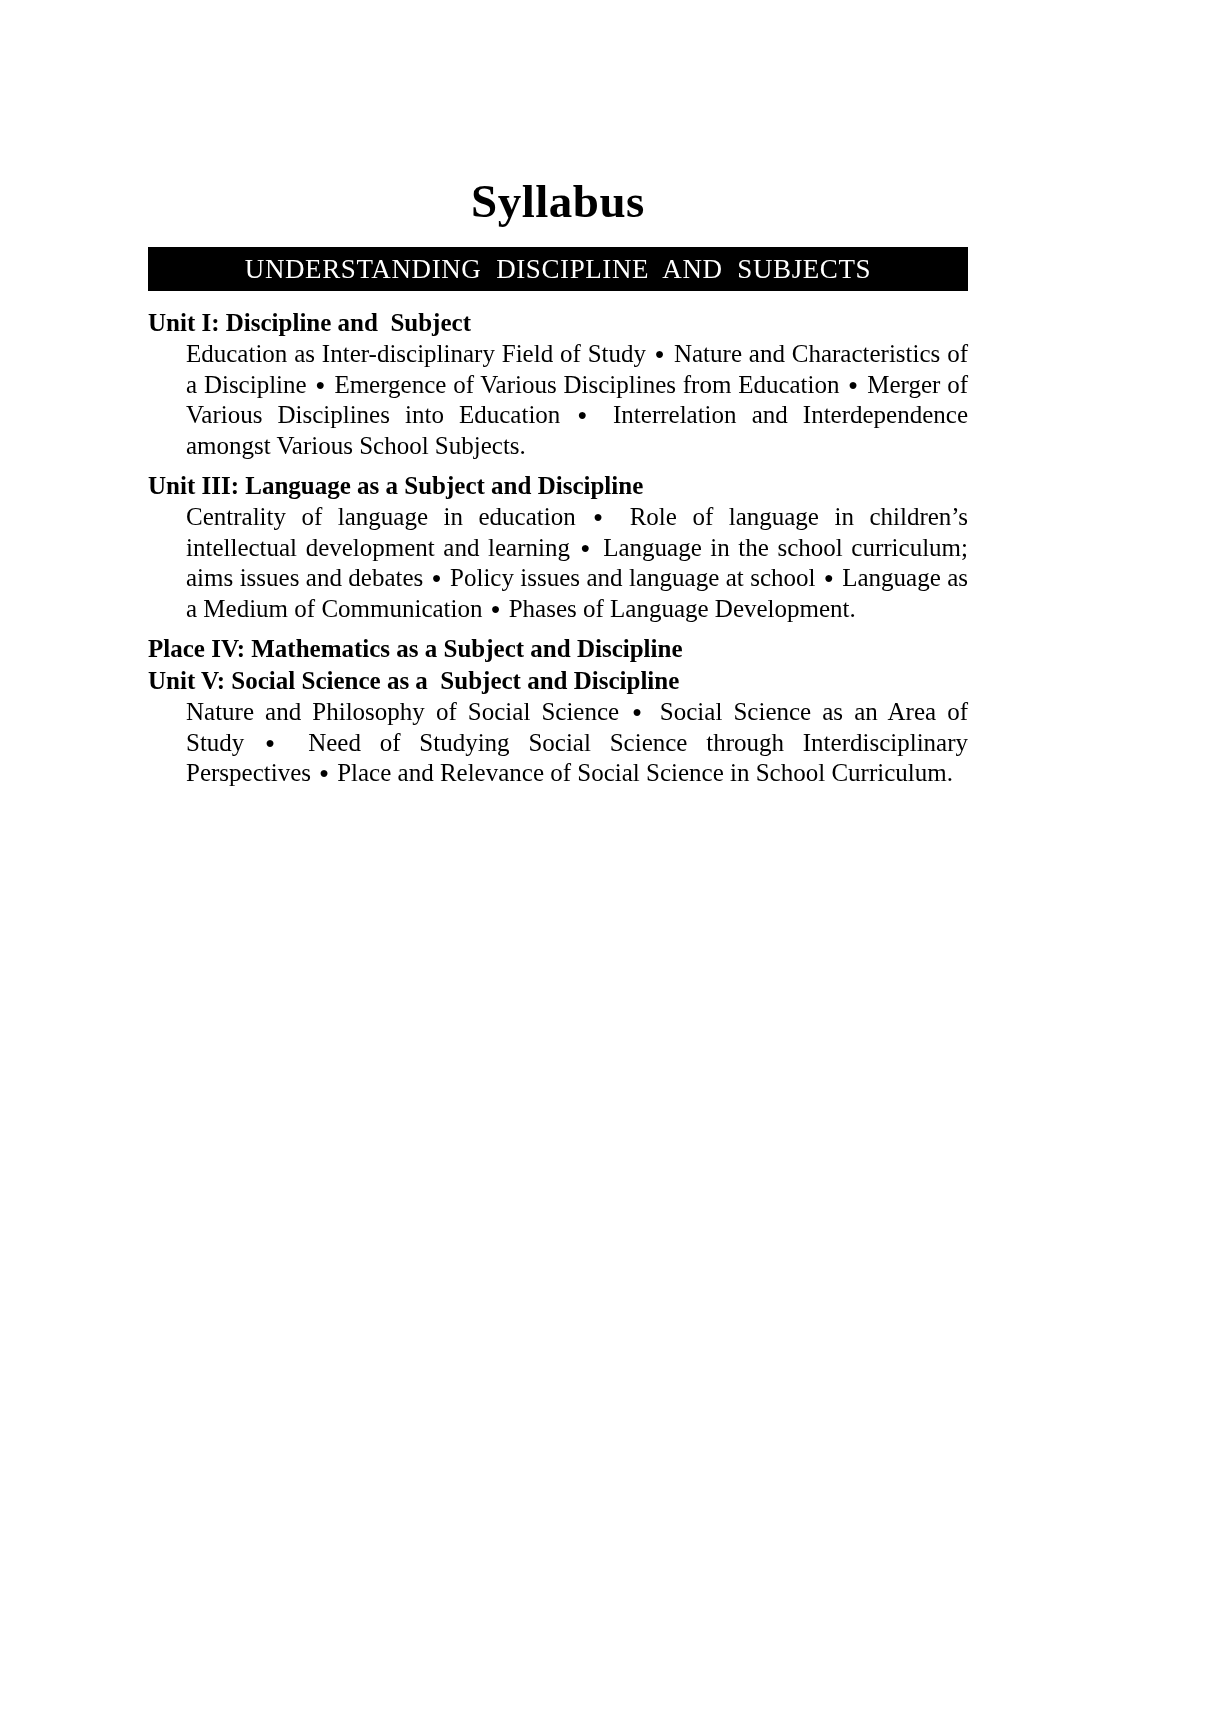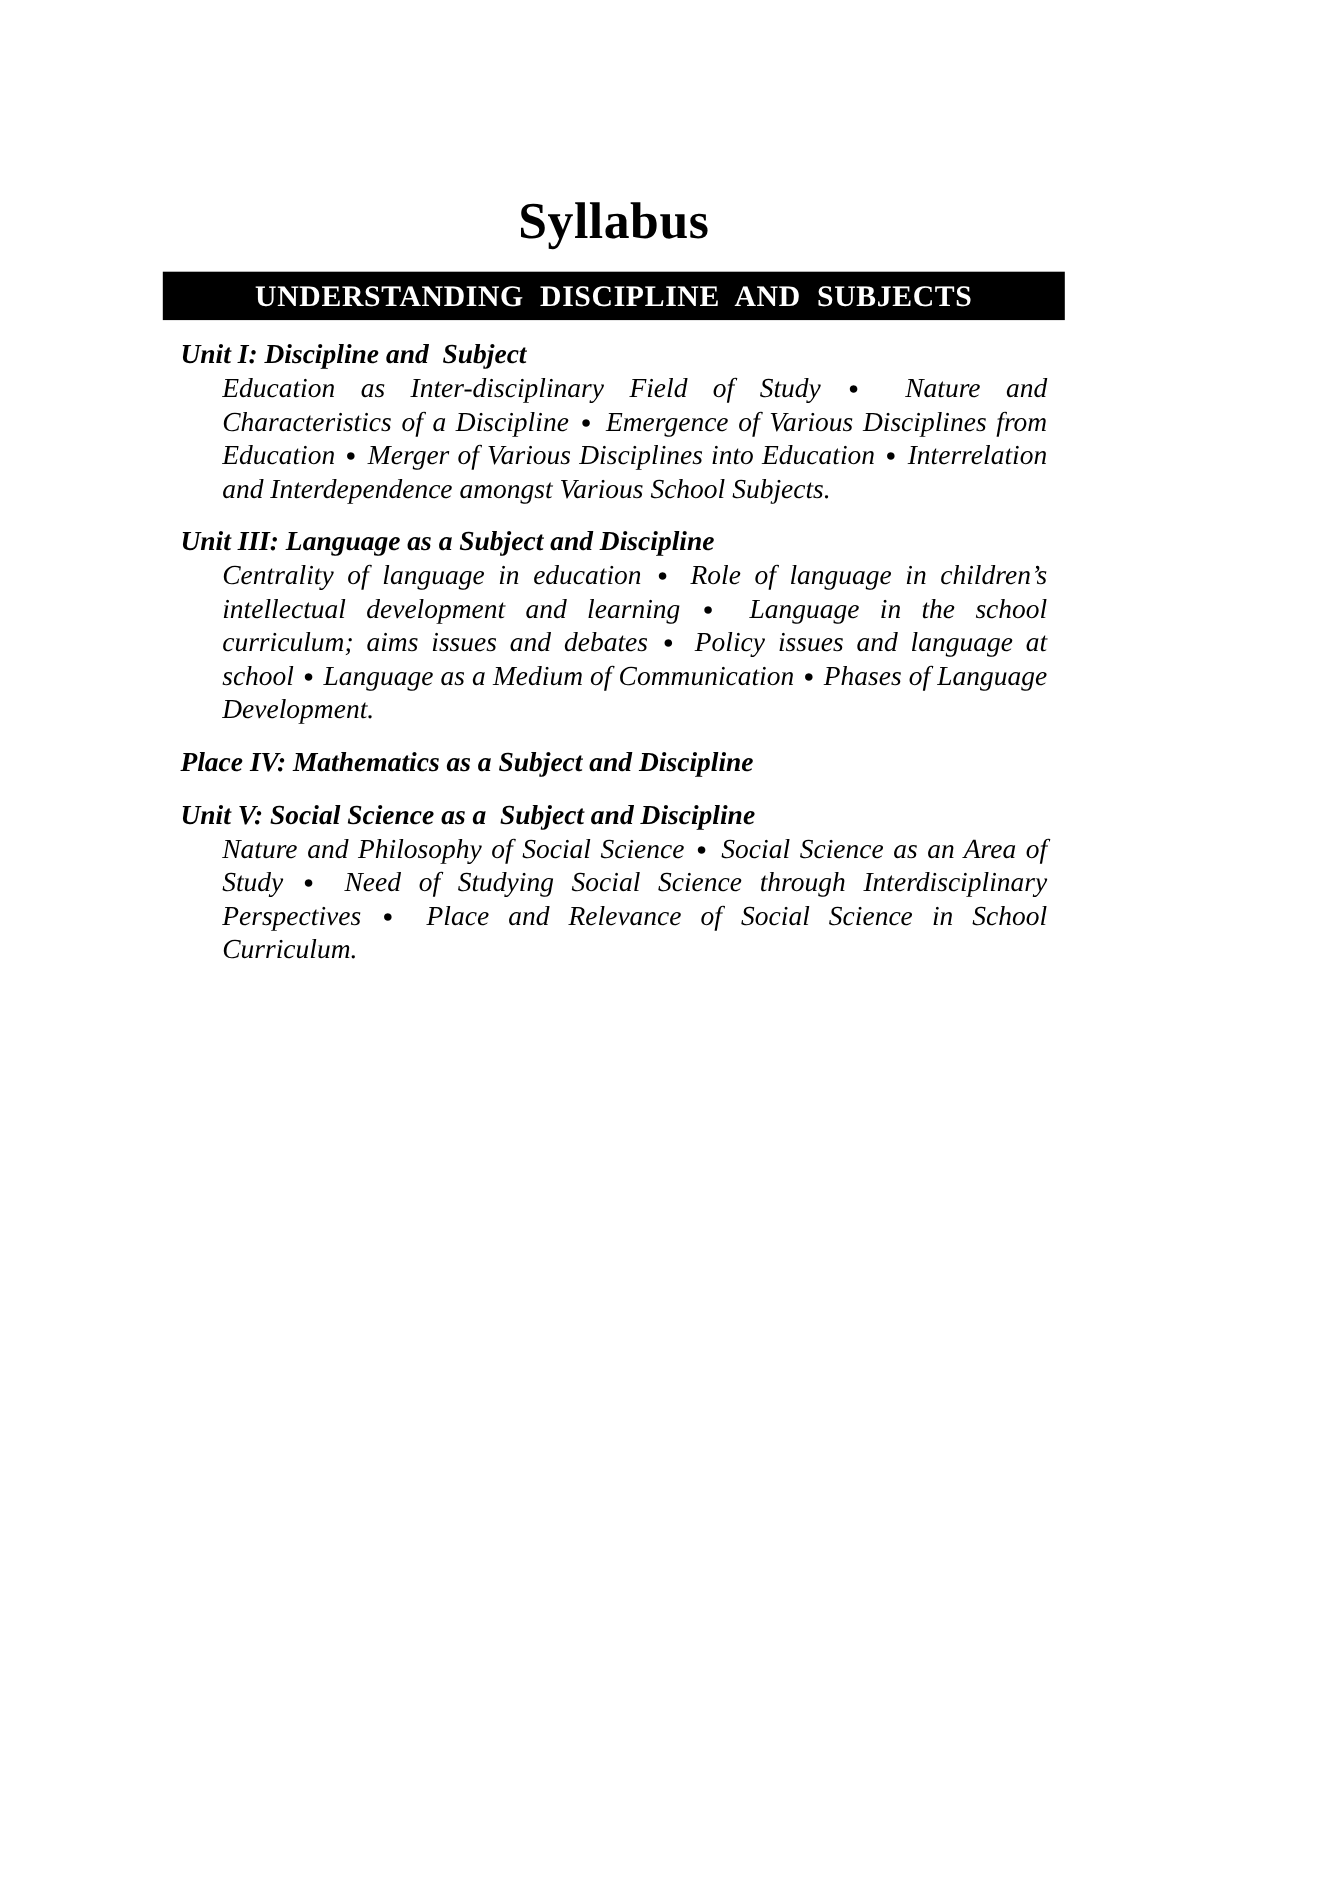--- a/index.html
+++ b/index.html
@@ -59,30 +59,30 @@
 
   
   .banner {
     margin-top: 22px;
     background: #000000;
     color: #ffffff;
     height: 44px;
     line-height: 44px;
     text-align: center;
     font-size: 27px;
-    font-weight: bold;
+    font-weight: normal;
     letter-spacing: 0.6px;
     white-space: pre;
     overflow: hidden;
   }
 
   
   .units { margin-top: 16px; }
 
-  .unit { margin: 16px; font-style: italic; }
+  .unit { margin: 0; }
 
   .unit-heading {
     font-size: 25px;
     font-weight: bold;
     line-height: 1.28;
     margin: 0;
     white-space: pre;
   }
 
   .unit-body {

